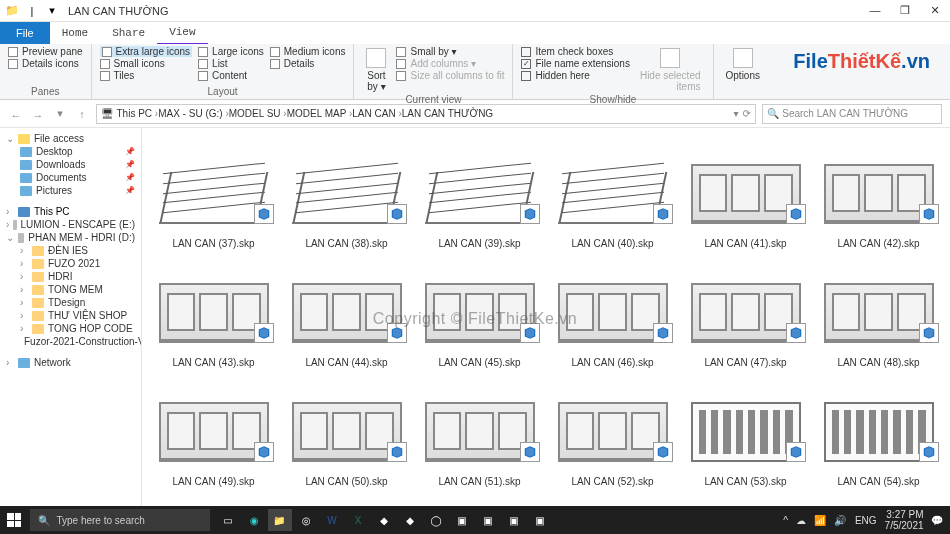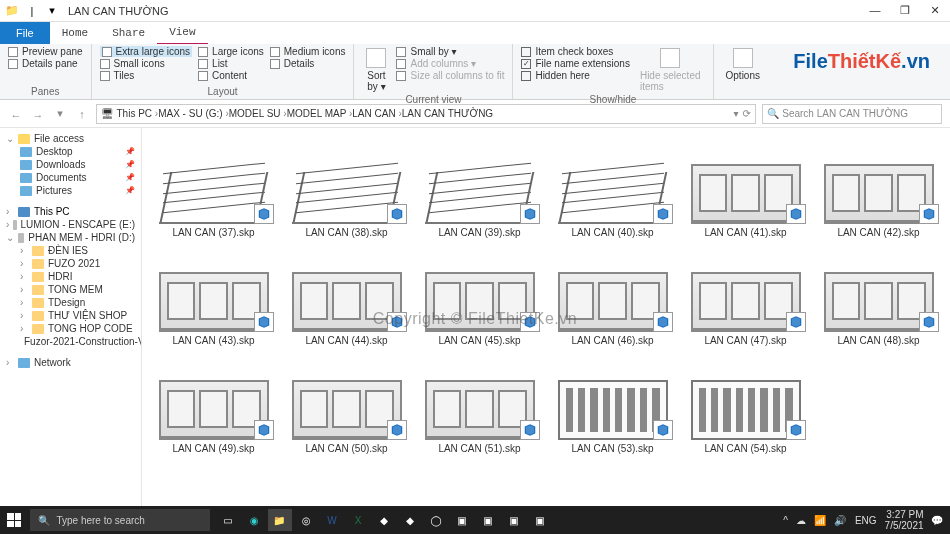--- a/index.html
+++ b/index.html
@@ -10,21 +10,21 @@
 .titlebar .qat { display: flex; align-items: center; gap: 4px; padding: 0 4px; }
 .titlebar .qat-icon { width: 16px; height: 16px; display: flex; align-items: center; justify-content: center; }
 .titlebar .title { margin-left: 4px; color: #333; }
 .titlebar .controls { margin-left: auto; display: flex; }
 .titlebar .controls span { width: 30px; text-align: center; color: #333; cursor: default; }
 
 
 .ribbon-tabs { height: 22px; display: flex; align-items: center; background: #fff; font-size: 11px; }
 .ribbon-tabs .file-tab { background: #1979ca; color: #fff; padding: 0 16px; line-height: 22px; }
 .ribbon-tabs .tab { padding: 0 12px; line-height: 22px; color: #444; font-family: Liberation Mono, monospace; }
-.ribbon-tabs .tab.active { border-bottom: 2px solid #be185d; }
+.ribbon-tabs .tab.active { border-bottom: 2px solid #6d28d9; }
 
 
 .ribbon { height: 56px; background: #f5f6f7; border-bottom: 1px solid #d0d0d0; display: flex; position: relative; }
 .ribbon .group { border-right: 1px solid #d8d8d8; padding: 2px 8px; display: flex; flex-direction: column; justify-content: space-between; }
 .ribbon .group-label { text-align: center; color: #666; font-size: 10px; }
 .ribbon .group-body { display: flex; align-items: flex-start; gap: 6px; flex: 1; }
 .ribbon .big-btn { display: flex; flex-direction: column; align-items: center; justify-content: center; padding: 2px 4px; font-size: 10px; color: #333; }
 .ribbon .big-btn .ico { width: 20px; height: 20px; background: #fff; border: 1px solid #bbb; margin-bottom: 2px; }
 .ribbon .small-col { display: flex; flex-direction: column; gap: 1px; }
 .ribbon .small-item { display: flex; align-items: center; gap: 4px; font-size: 10px; color: #333; white-space: nowrap; }
@@ -65,21 +65,21 @@
 .sidebar .pin { margin-left: auto; color: #999; font-size: 8px; }
 
 
 .content { flex: 1; padding: 6px 6px; overflow: hidden; }
 .grid { display: grid; grid-template-columns: repeat(6, 1fr); gap: 4px 2px; }
 .item { display: flex; flex-direction: column; align-items: center; }
 .thumb { width: 120px; height: 90px; display: flex; align-items: flex-end; justify-content: center; position: relative; }
 .thumb .rail { width: 110px; height: 60px; position: relative; }
 .thumb .overlay { position: absolute; bottom: 0; right: 0; width: 20px; height: 20px; background: #fff; border: 1px solid #999; display: flex; align-items: center; justify-content: center; }
 .thumb .overlay svg { width: 14px; height: 14px; }
-.label { font-size: 10px; color: #333; margin-top: 3px; text-align: left; }
+.label { font-size: 10px; color: #333; margin-top: 14px; text-align: left; }
 
 
 .rail.metal { border-bottom: 2px solid #777; }
 .rail.metal::before, .rail.metal::after { content:""; position:absolute; bottom:0; width:2px; height:50px; background:#666; }
 .rail.metal::before { left:6px; transform: skewX(-12deg);}
 .rail.metal::after { right:6px; transform: skewX(-12deg);}
 .rail.metal .bars { position:absolute; top:4px; left:4px; right:4px; height:40px; display:flex; flex-direction:column; justify-content:space-between; transform: skewY(-6deg);}
 .rail.metal .bars span{height:1px;background:#555;}
 
 .rail.stone { border: 2px solid #888; border-bottom-width: 4px; background: linear-gradient(#eee,#ddd); }
@@ -135,21 +135,21 @@
 <div class="ribbon">
   <div class="group">
     <div class="group-body">
       <div class="small-col">
         <div class="small-item">
             <span class="sq"></span>
             <span>Preview pane</span>
           </div>
         <div class="small-item">
             <span class="sq"></span>
-            <span>Details pane</span>
+            <span>Details icons</span>
           </div>
       </div>
     </div>
     <div class="group-label">Panes</div>
   </div>
 
   <div class="group">
     <div class="group-body">
       <div class="small-col">
         <div class="small-item selected">
@@ -229,21 +229,21 @@
             <span class="chk">✓</span>
             <span>File name extensions</span>
           </div>
         <div class="small-item">
             <span class="chk"></span>
             <span>Hidden here</span>
           </div>
       </div>
       <div class="big-btn" style="color:#aaa">
         <div class="ico"></div>
-        <span style="white-space:pre-line;text-align:left">Hide selected
+        <span style="white-space:pre-line;text-align:right">Hide selected
 items</span>
       </div>
     </div>
     <div class="group-label">Show/hide</div>
   </div>
 
   <div class="group" style="border-right:none">
     <div class="group-body">
       <div class="big-btn">
         <div class="ico"></div>
@@ -645,20 +645,38 @@
               <svg viewBox="0 0 24 24">
                 <path fill="#1a6fc4" d="M3 6l9-4 9 4v12l-9 4-9-4z"></path>
                 <path fill="#fff" d="M12 4l7 3v10l-7 3-7-3V7z" opacity="0.2"></path>
               </svg>
             </div>
           </div>
           <div class="label">LAN CAN (51).skp</div>
         </div>
         <div class="item">
           <div class="thumb">
+            <div class="rail stone">
+              <div class="slots">
+                <span></span>
+                <span></span>
+                <span></span>
+              </div>
+            </div>
+            <div class="overlay">
+              <svg viewBox="0 0 24 24">
+                <path fill="#1a6fc4" d="M3 6l9-4 9 4v12l-9 4-9-4z"></path>
+                <path fill="#fff" d="M12 4l7 3v10l-7 3-7-3V7z" opacity="0.2"></path>
+              </svg>
+            </div>
+          </div>
+          <div class="label">LAN CAN (52).skp</div>
+        </div>
+        <div class="item">
+          <div class="thumb">
             <div class="rail fence">
               <div class="slots">
                 <span></span>
                 <span></span>
                 <span></span>
                 <span></span>
                 <span></span>
                 <span></span>
                 <span></span>
                 <span></span>

